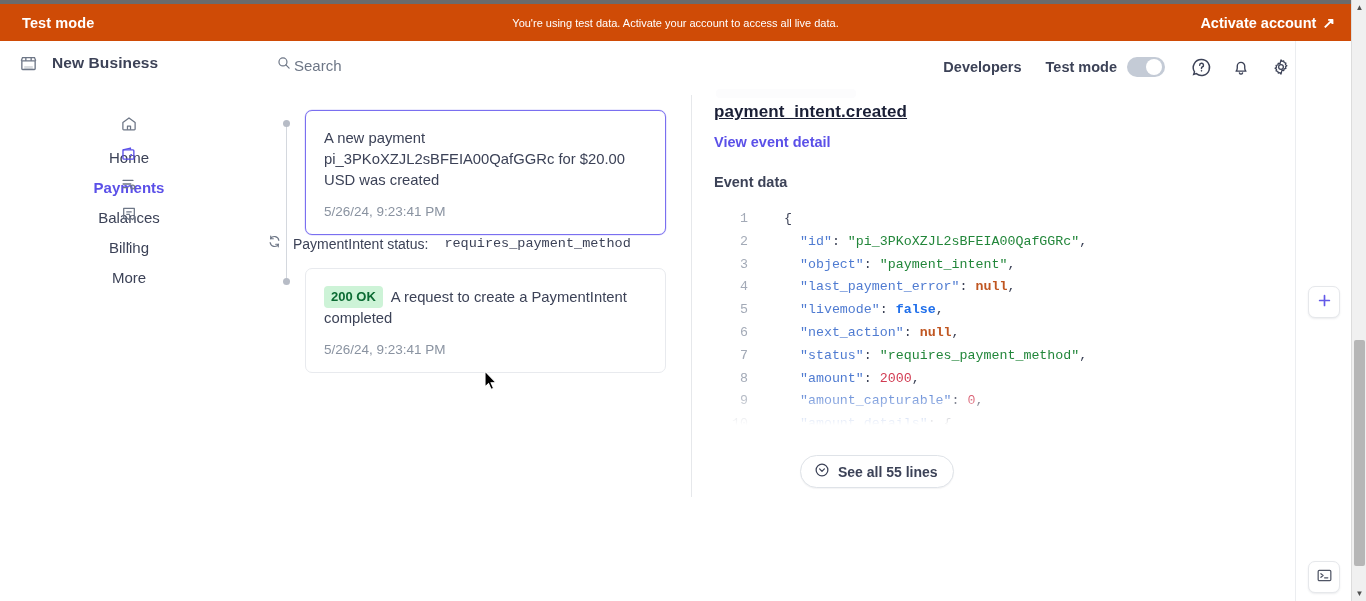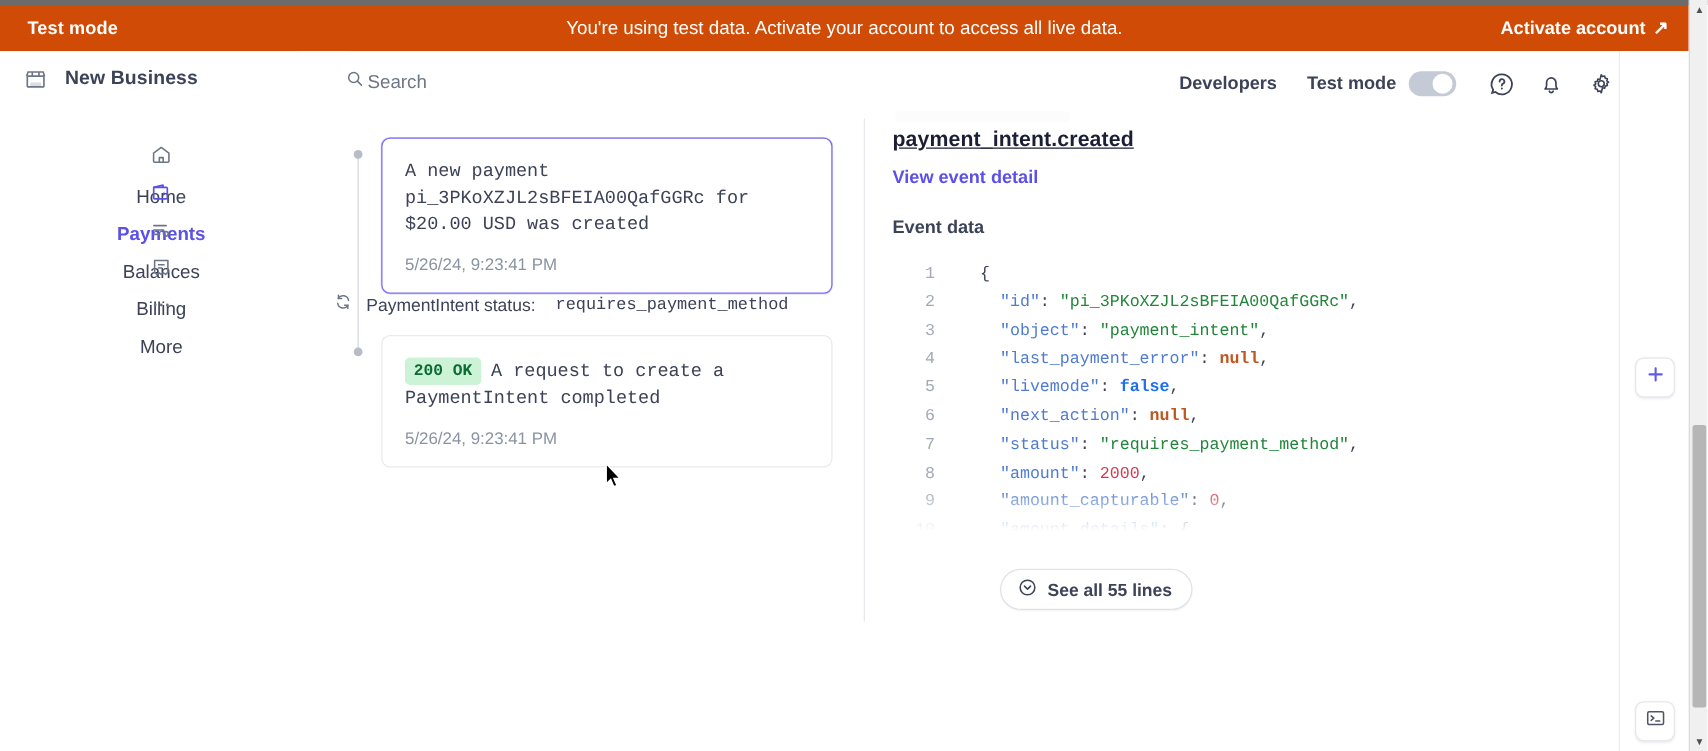--- a/index.html
+++ b/index.html
@@ -24,21 +24,21 @@
     color: #ffffff;
     display: flex; align-items: center;
     font-size: 14.5px;
   }
   .testbanner .tb-left {
     position: absolute; left: 22px; font-weight: bold; font-size: 14.5px;
     letter-spacing: .1px;
   }
   .testbanner .tb-mid {
     position: absolute; left: 50%; transform: translateX(-50%);
-    font-size: 15px; white-space: nowrap;
+    font-size: 11px; white-space: nowrap;
   }
   .testbanner .tb-right {
     position: absolute; right: 16px; font-weight: bold; font-size: 14.5px;
     display: flex; align-items: center; gap: 6px; cursor: pointer;
   }
   .tb-arrow { font-size: 15px; line-height: 1; display: inline-block; }
 
   
   .sidebar {
     position: absolute; top: 41px; left: 0; width: 278px; height: 560px;
@@ -134,21 +134,21 @@
   .ev-card.selected {
     top: 17px; border: 1px solid #7a6ff0;
     box-shadow: 0 0 0 0.5px rgba(122,111,240,.3);
     min-height: 95px;
   }
   .ev-card.plain {
     top: 175px; border: 1px solid #e8eaee;
     min-height: 95px;
   }
   .ev-text {
-    font-size: 14.8px; color: #3c4257; line-height: 1.42; font-family: Liberation Mono, monospace;
+    font-size: 14.8px; color: #3c4257; line-height: 1.42;
   }
   .ev-time {
     font-size: 13.5px; color: #8a93a1; margin-top: 13px;
   }
   .badge-ok {
     display: inline-block; background: #cdf3d7; color: #0b6b33;
     font-size: 13px; font-weight: bold; border-radius: 4px;
     padding: 2px 7px; margin-right: 8px; vertical-align: 1px;
   }
   .tl-status {

